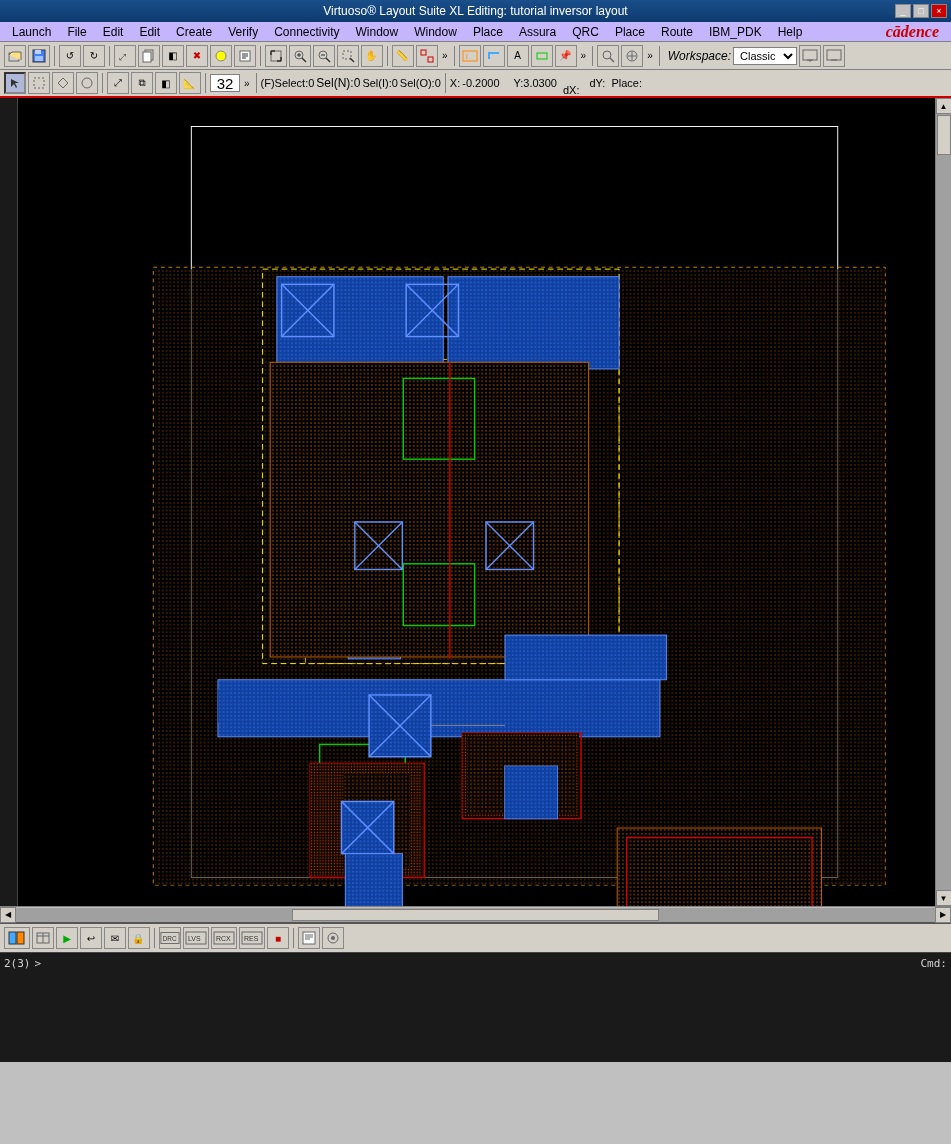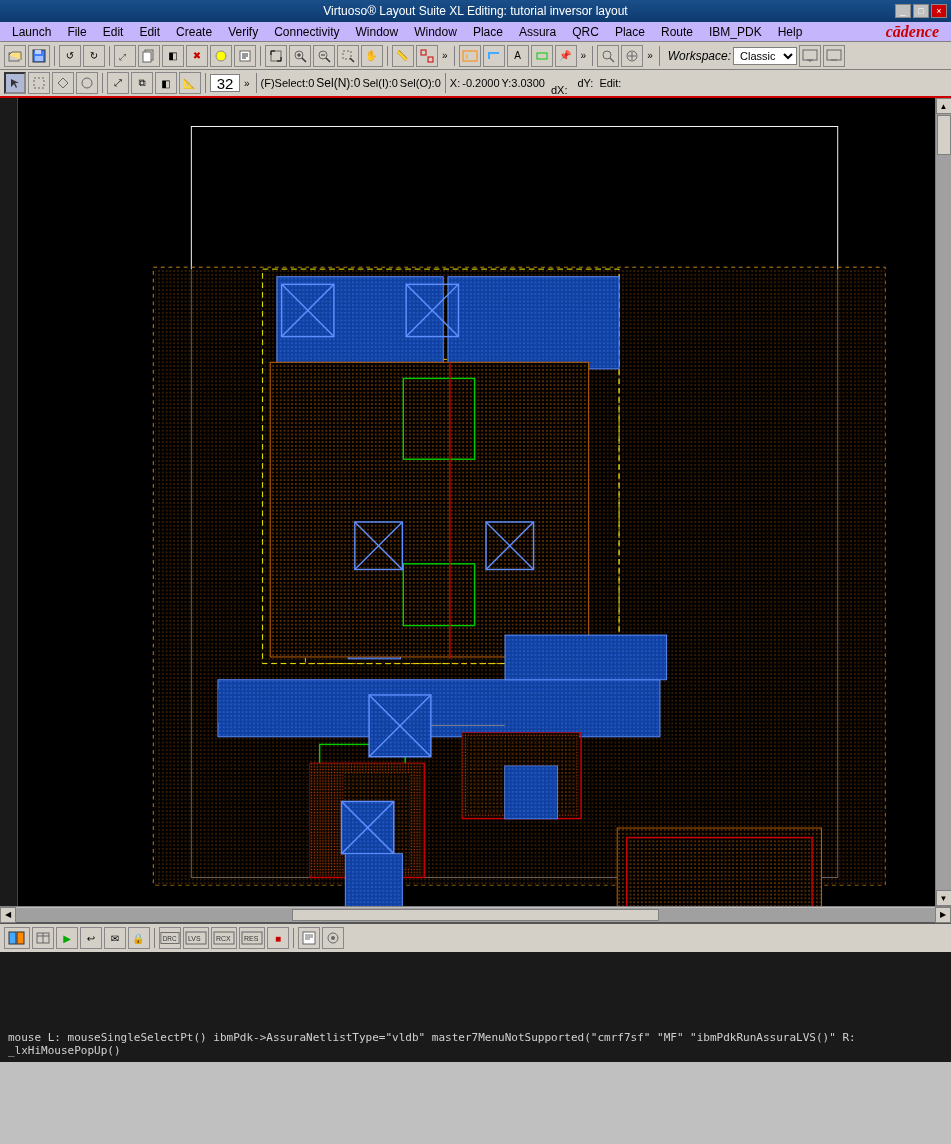--- a/index.html
+++ b/index.html
@@ -401,24 +401,24 @@
   <input class="tb-num" type="text" value="32" style="">
   <div class="tb-more">»</div>
   <div class="tb-separator"></div>
   <span style="font-size:11px;">(F)Select:0</span>
   <span style="font-size:12px;">Sel(N):0</span>
   <span style="font-size:11px;">Sel(I):0</span>
   <span style="font-size:11px;">Sel(O):0</span>
   <div class="tb-separator"></div>
   <span style="font-size:11px;">X:</span>
   <span style="font-size:11px;">-0.2000</span>
-  <span style="font-size:11px;margin-left:0;">Y:3.0300</span>
+  <span style="font-size:11px;margin-left:12px;">Y:3.0300</span>
   <span style="font-size:11px;margin-left:4px;margin-top:14px;">dX:</span>
   <span style="font-size:11px;margin-left:8px;">dY:</span>
-  <span style="font-size:11px;margin-left:4px;">Edit:</span>
+  <span style="font-size:11px;margin-left:4px;">Place:</span>
 </div>
 
 <div style="display:flex; flex: 1; height: 808px; background:#000;">
 
   <div id="left-panel" style="width:18px;background:#1a1a1a;border-right:1px solid #444;"></div>
 
   <div id="canvas-area" style="flex:1;position:relative;background:#000;overflow:hidden;">
     <svg id="layout-svg" viewBox="0 0 800 850" xmlns="http://www.w3.org/2000/svg">
 
       <rect width="800" height="850" fill="#000"></rect>
@@ -615,17 +615,19 @@
         </svg>
     </div>
     <div class="tb-btn" title="Viewer">
       <svg width="14" height="14" viewBox="0 0 14 14">
           <circle cx="7" cy="7" r="5" fill="none" stroke="#666"></circle>
           <circle cx="7" cy="7" r="2" fill="#666"></circle>
         </svg>
     </div>
   </div>
 
-  <div id="status-log">
-    <div class="log-line">mouse L: mouseSingleSelectPt()    ibmPdk-&gt;AssuraNetlistType="vldb" master7MenuNotSupported("cmrf7sf" "MF"  "ibmPdkRunAssuraLVS()"  R: _lxHiMousePopUp()</div>
-  </div>
-
+
+  <div id="cmd-line">
+    <span class="cmd-prompt">2(3)</span>
+    <span style="margin-right:8px;">&gt;</span>
+    <span style="margin-left:auto;">Cmd:</span>
+  </div>
 </div>
 
 </body></html>

